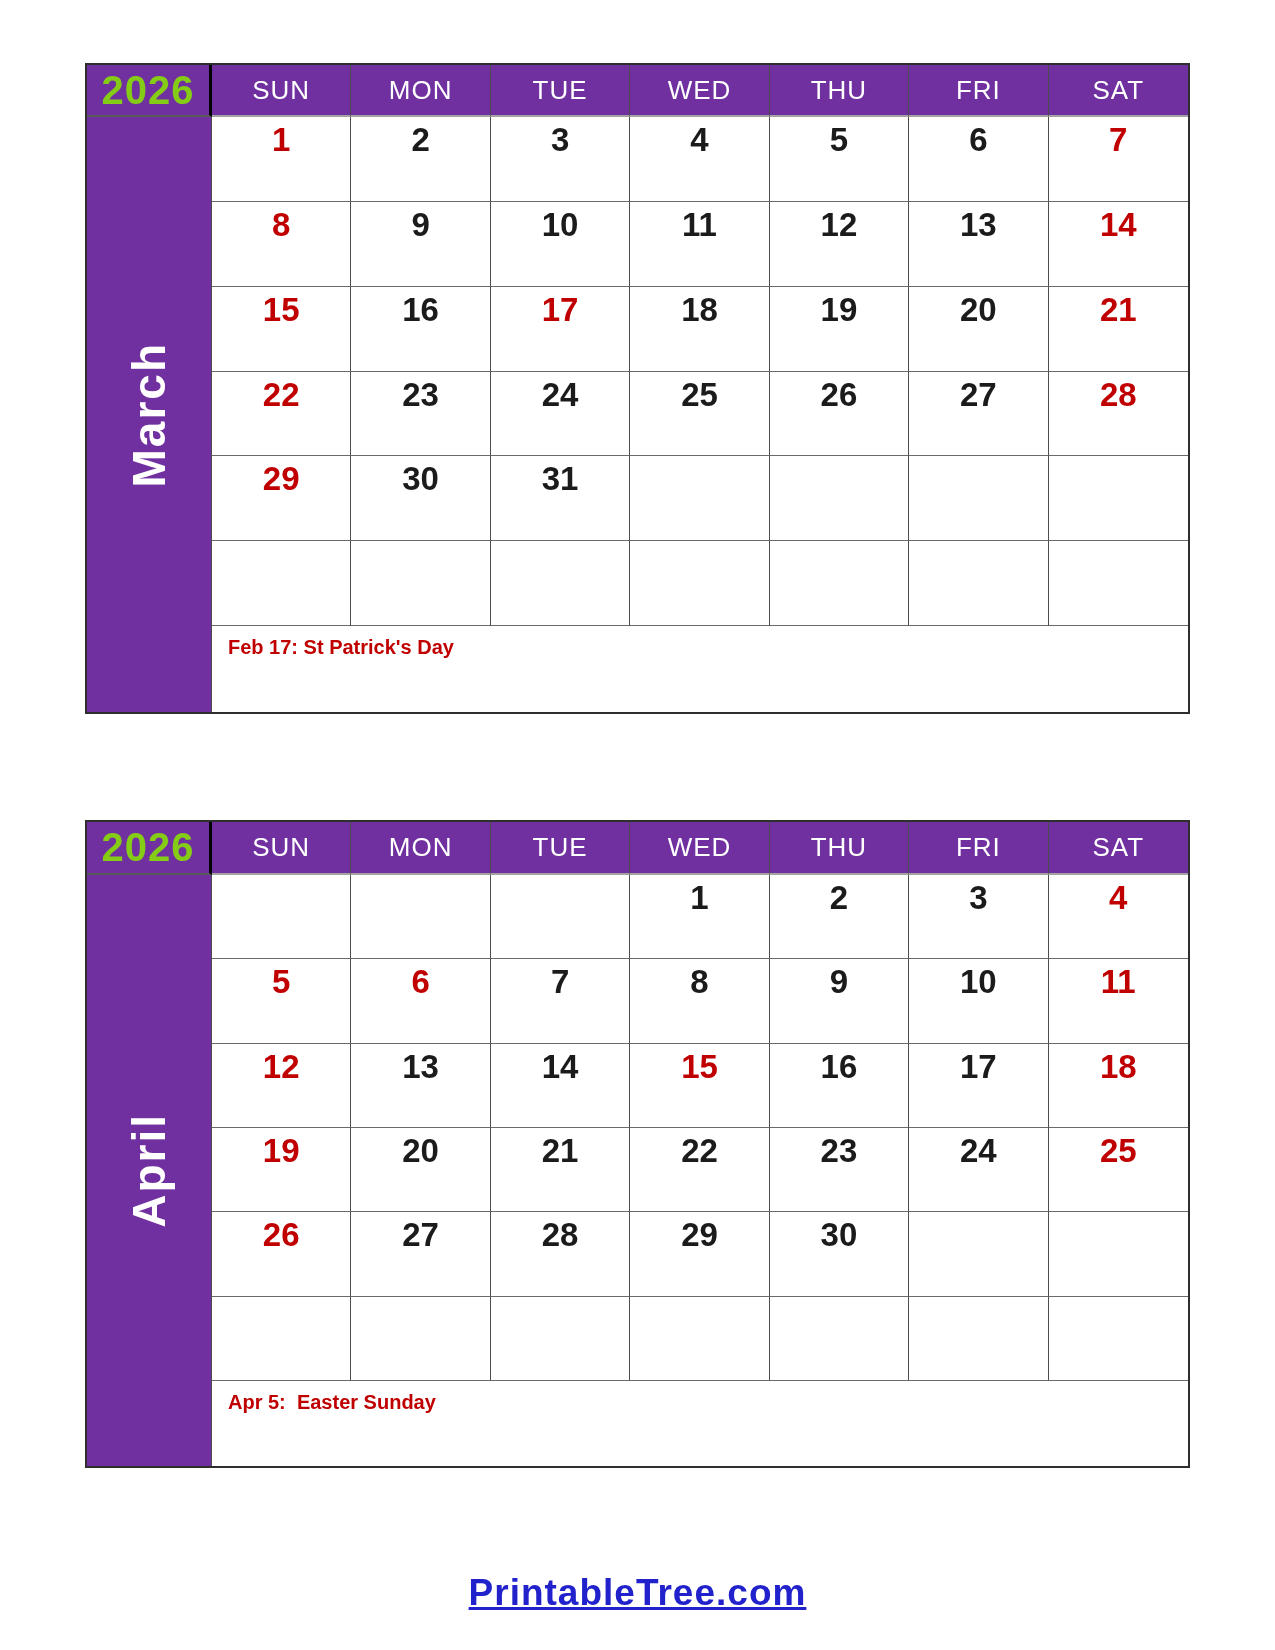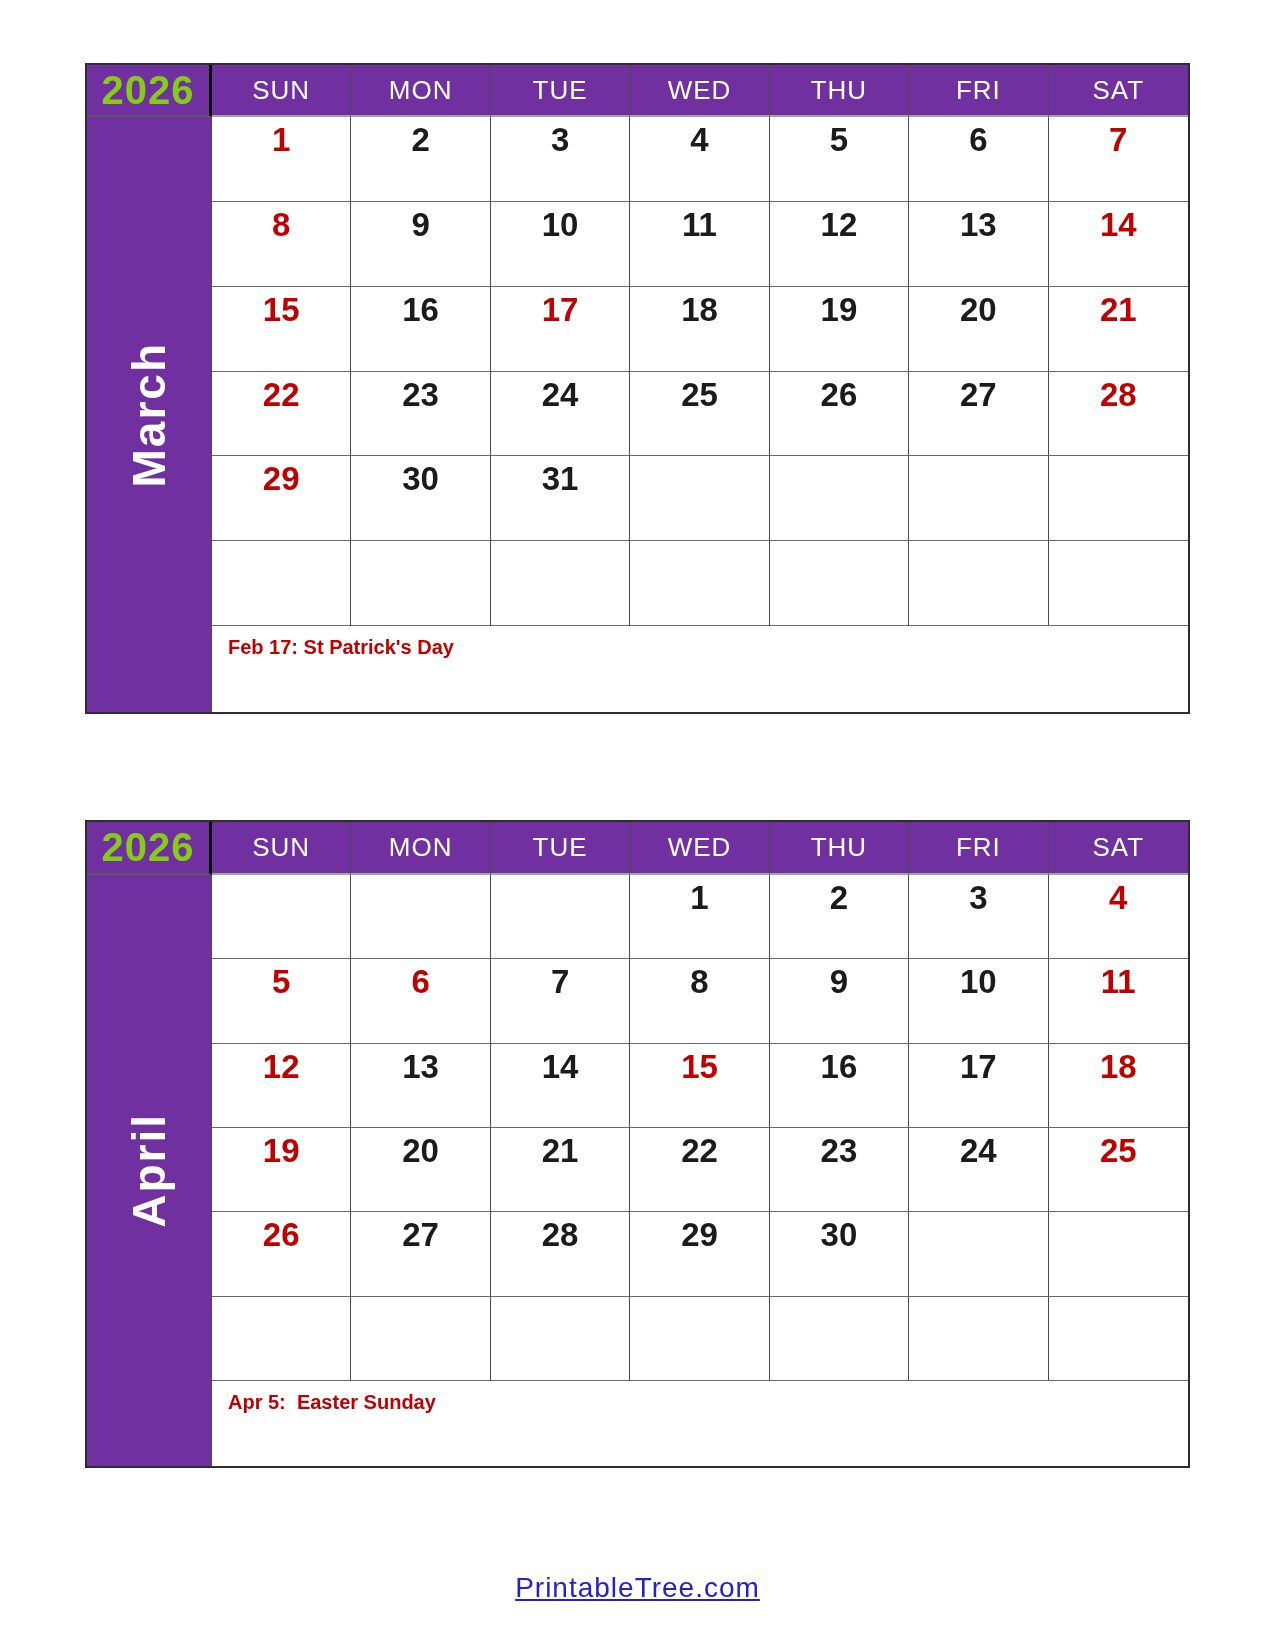--- a/index.html
+++ b/index.html
@@ -55,22 +55,22 @@
     padding:8px 0 0 16px;box-sizing:border-box;
   }
   .note-line{
     color:var(--red);font-size:20px;font-weight:bold;line-height:1.3;
     white-space:pre;
   }
   .footer{
     position:absolute;left:0;top:1572px;width:1275px;text-align:center;
   }
   .footer a{
-    color:var(--blue);font-size:28px;letter-spacing:1px;
-    text-decoration:underline;cursor:pointer;
+    color:var(--blue);font-size:37px;letter-spacing:1px;
+    text-decoration:underline;cursor:pointer;font-weight:bold;
   }
 </style>
 </head>
 <body style="--purple: #7030A0; --red: #C00000; --blue: #2222CC;">
 
 <div class="calendar cal-march">
   <div class="year-cell">2026</div>
   <div class="dayname">SUN</div>
     <div class="dayname">MON</div>
     <div class="dayname">TUE</div>

